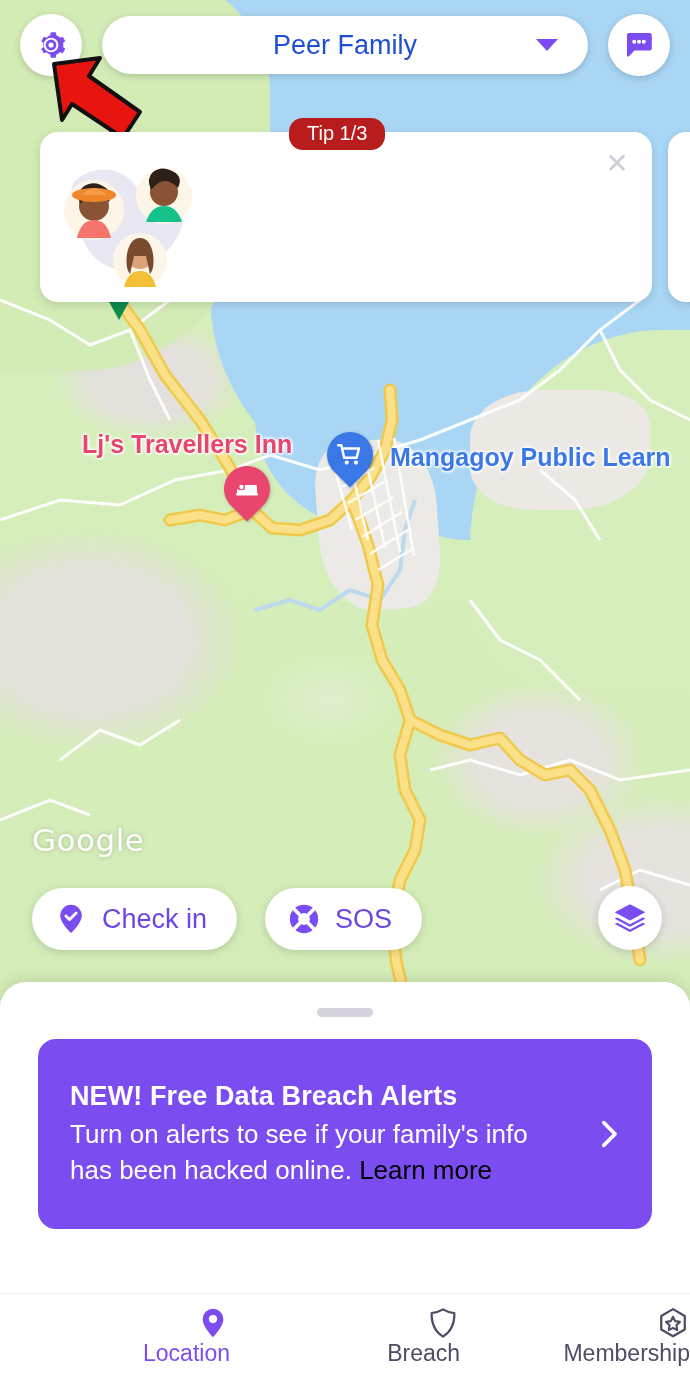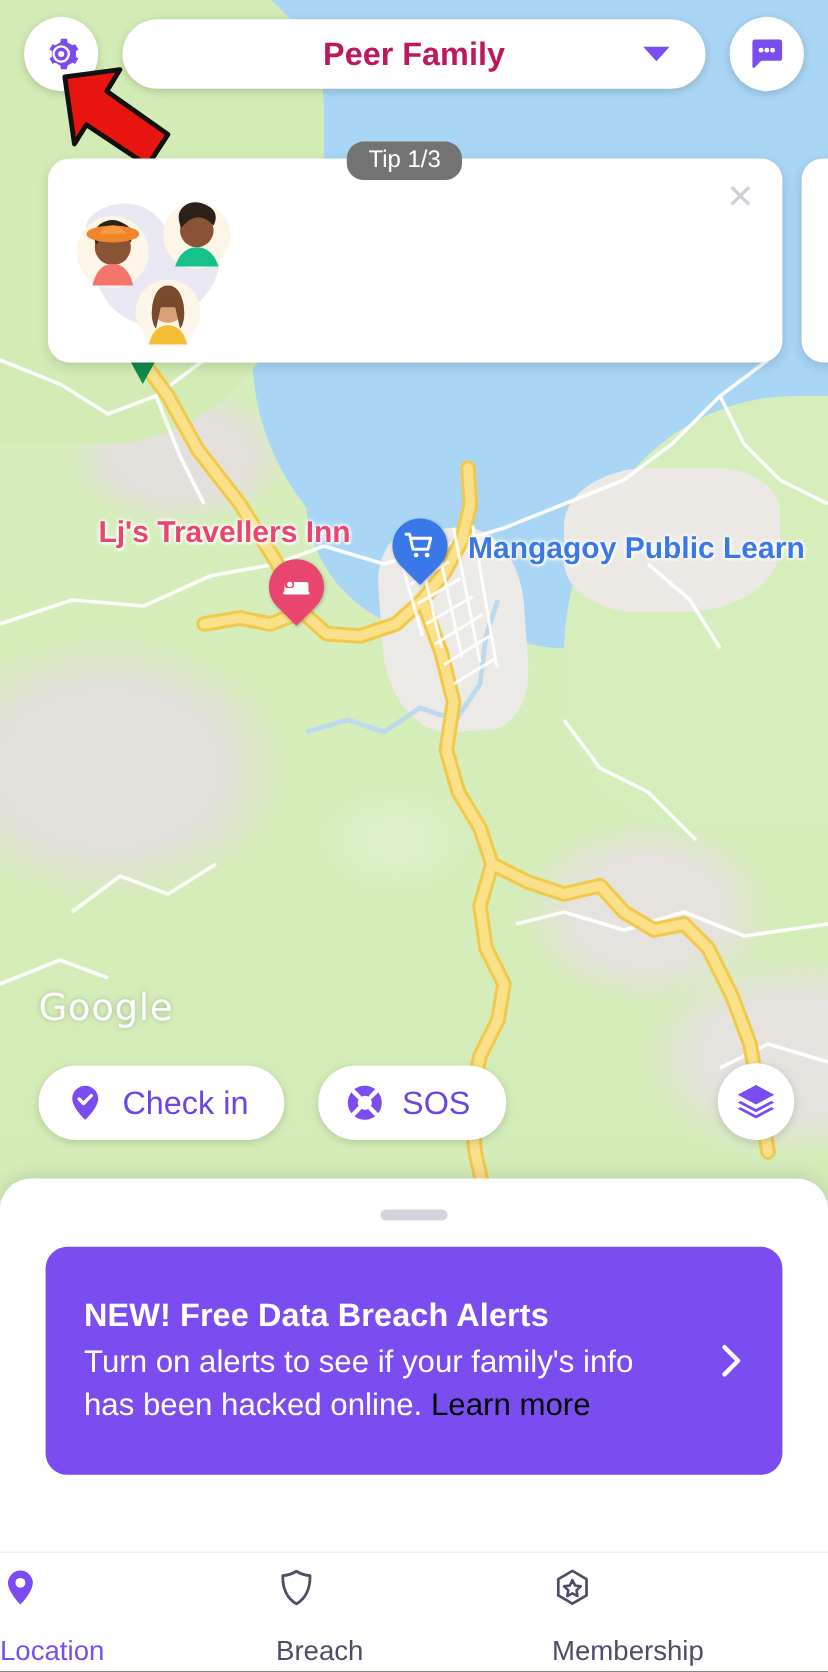--- a/index.html
+++ b/index.html
@@ -122,21 +122,21 @@
     background: #fff; display: flex; align-items: center; justify-content: center;
     box-shadow: 0 2px 7px rgba(0,0,0,.18); border: none; cursor: pointer;
   }
   #circle-selector {
     flex: 1; height: 58px; background: #fff; border-radius: 32px;
     display: flex; align-items: center; justify-content: center;
     position: relative; box-shadow: 0 2px 7px rgba(0,0,0,.18);
     cursor: pointer; margin: 0 8px;
   }
   #circle-name {
-    font-size: 27px; color: #be185d; font-weight: 700;
+    font-size: 27px; color: #1d4ed8; font-weight: 400;
   }
   #circle-caret {
     position: absolute; right: 30px; top: 50%;
     transform: translateY(-50%);
     width: 0; height: 0; border-left: 11px solid transparent;
     border-right: 11px solid transparent; border-top: 12px solid #7b4df0;
   }
 
   
   #annot-arrow {
@@ -154,21 +154,21 @@
     box-shadow: 0 3px 10px rgba(0,0,0,.13);
     display: flex; align-items: center; padding: 0 8px;
   }
   #tip-card-next {
     position: absolute; left: 668px; top: 0; width: 120px; height: 170px;
     background: #fff; border-radius: 18px;
     box-shadow: 0 3px 10px rgba(0,0,0,.13);
   }
   #tip-badge {
     position: absolute; left: 289px; top: -14px;
-    background: #737373; color: #fff; border-radius: 14px;
+    background: #b91c1c; color: #fff; border-radius: 14px;
     padding: 4px 18px 5px; font-size: 20px; font-weight: 500;
     z-index: 3;
   }
   #tip-avatars {
     width: 150px; min-width: 150px; height: 150px; position: relative;
     margin-left: 8px;
   }
   #tip-text { padding-left: 8px; padding-right: 34px; padding-top: 4px; }
   #tip-message {
     font-size: 25px; line-height: 36px; color: #554d6e; font-weight: 400;
@@ -230,21 +230,21 @@
   #promo-chevron { width: 44px; display: flex; justify-content: center; }
 
   
   #bottom-nav {
     position: absolute; left: 0; bottom: 0; width: 690px; height: 100px;
     background: #fff; border-top: 1px solid #efedf3;
     display: flex; align-items: flex-start; padding-top: 12px;
   }
   .nav-item {
     flex: 1; display: flex; flex-direction: column;
-    align-items: flex-start; gap: 22px; cursor: pointer;
+    align-items: flex-end; gap: 0; cursor: pointer;
   }
   .nav-label { font-size: 23px; color: #524a66; }
   .nav-item.active .nav-label { color: #7b4df0; }
 </style>
 </head>
 <body>
 
 <div id="app">
 
   <div id="map">

